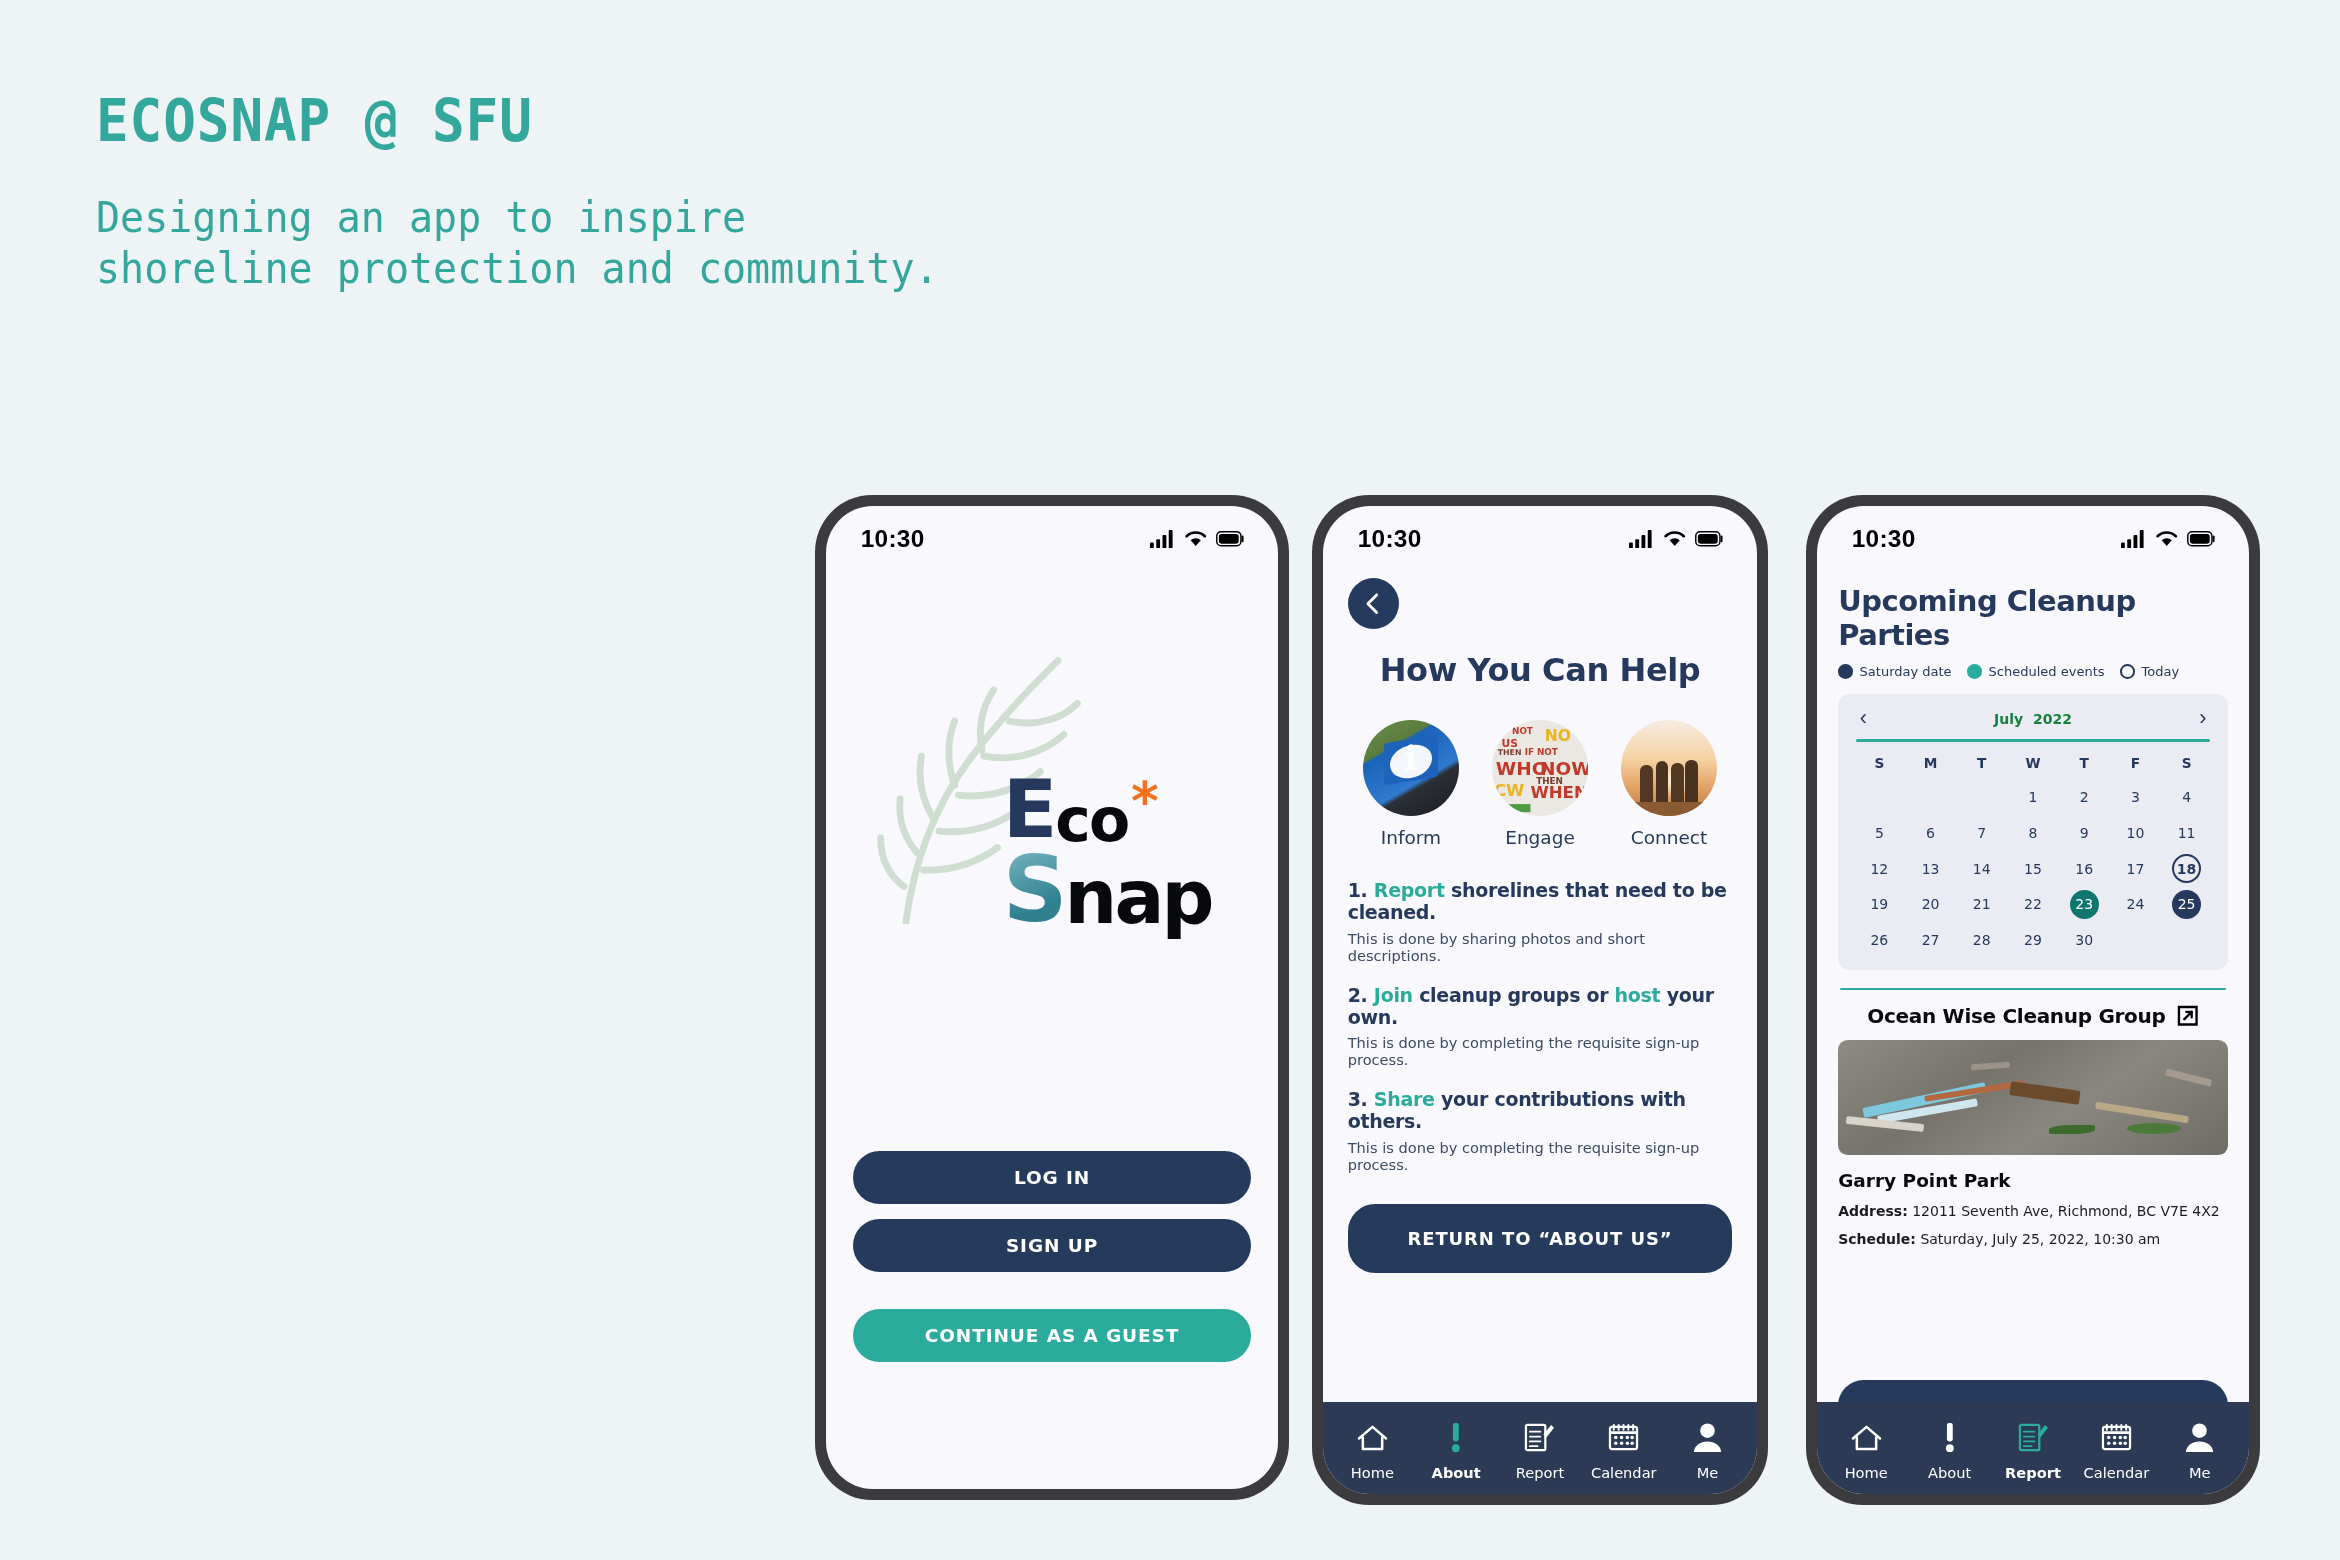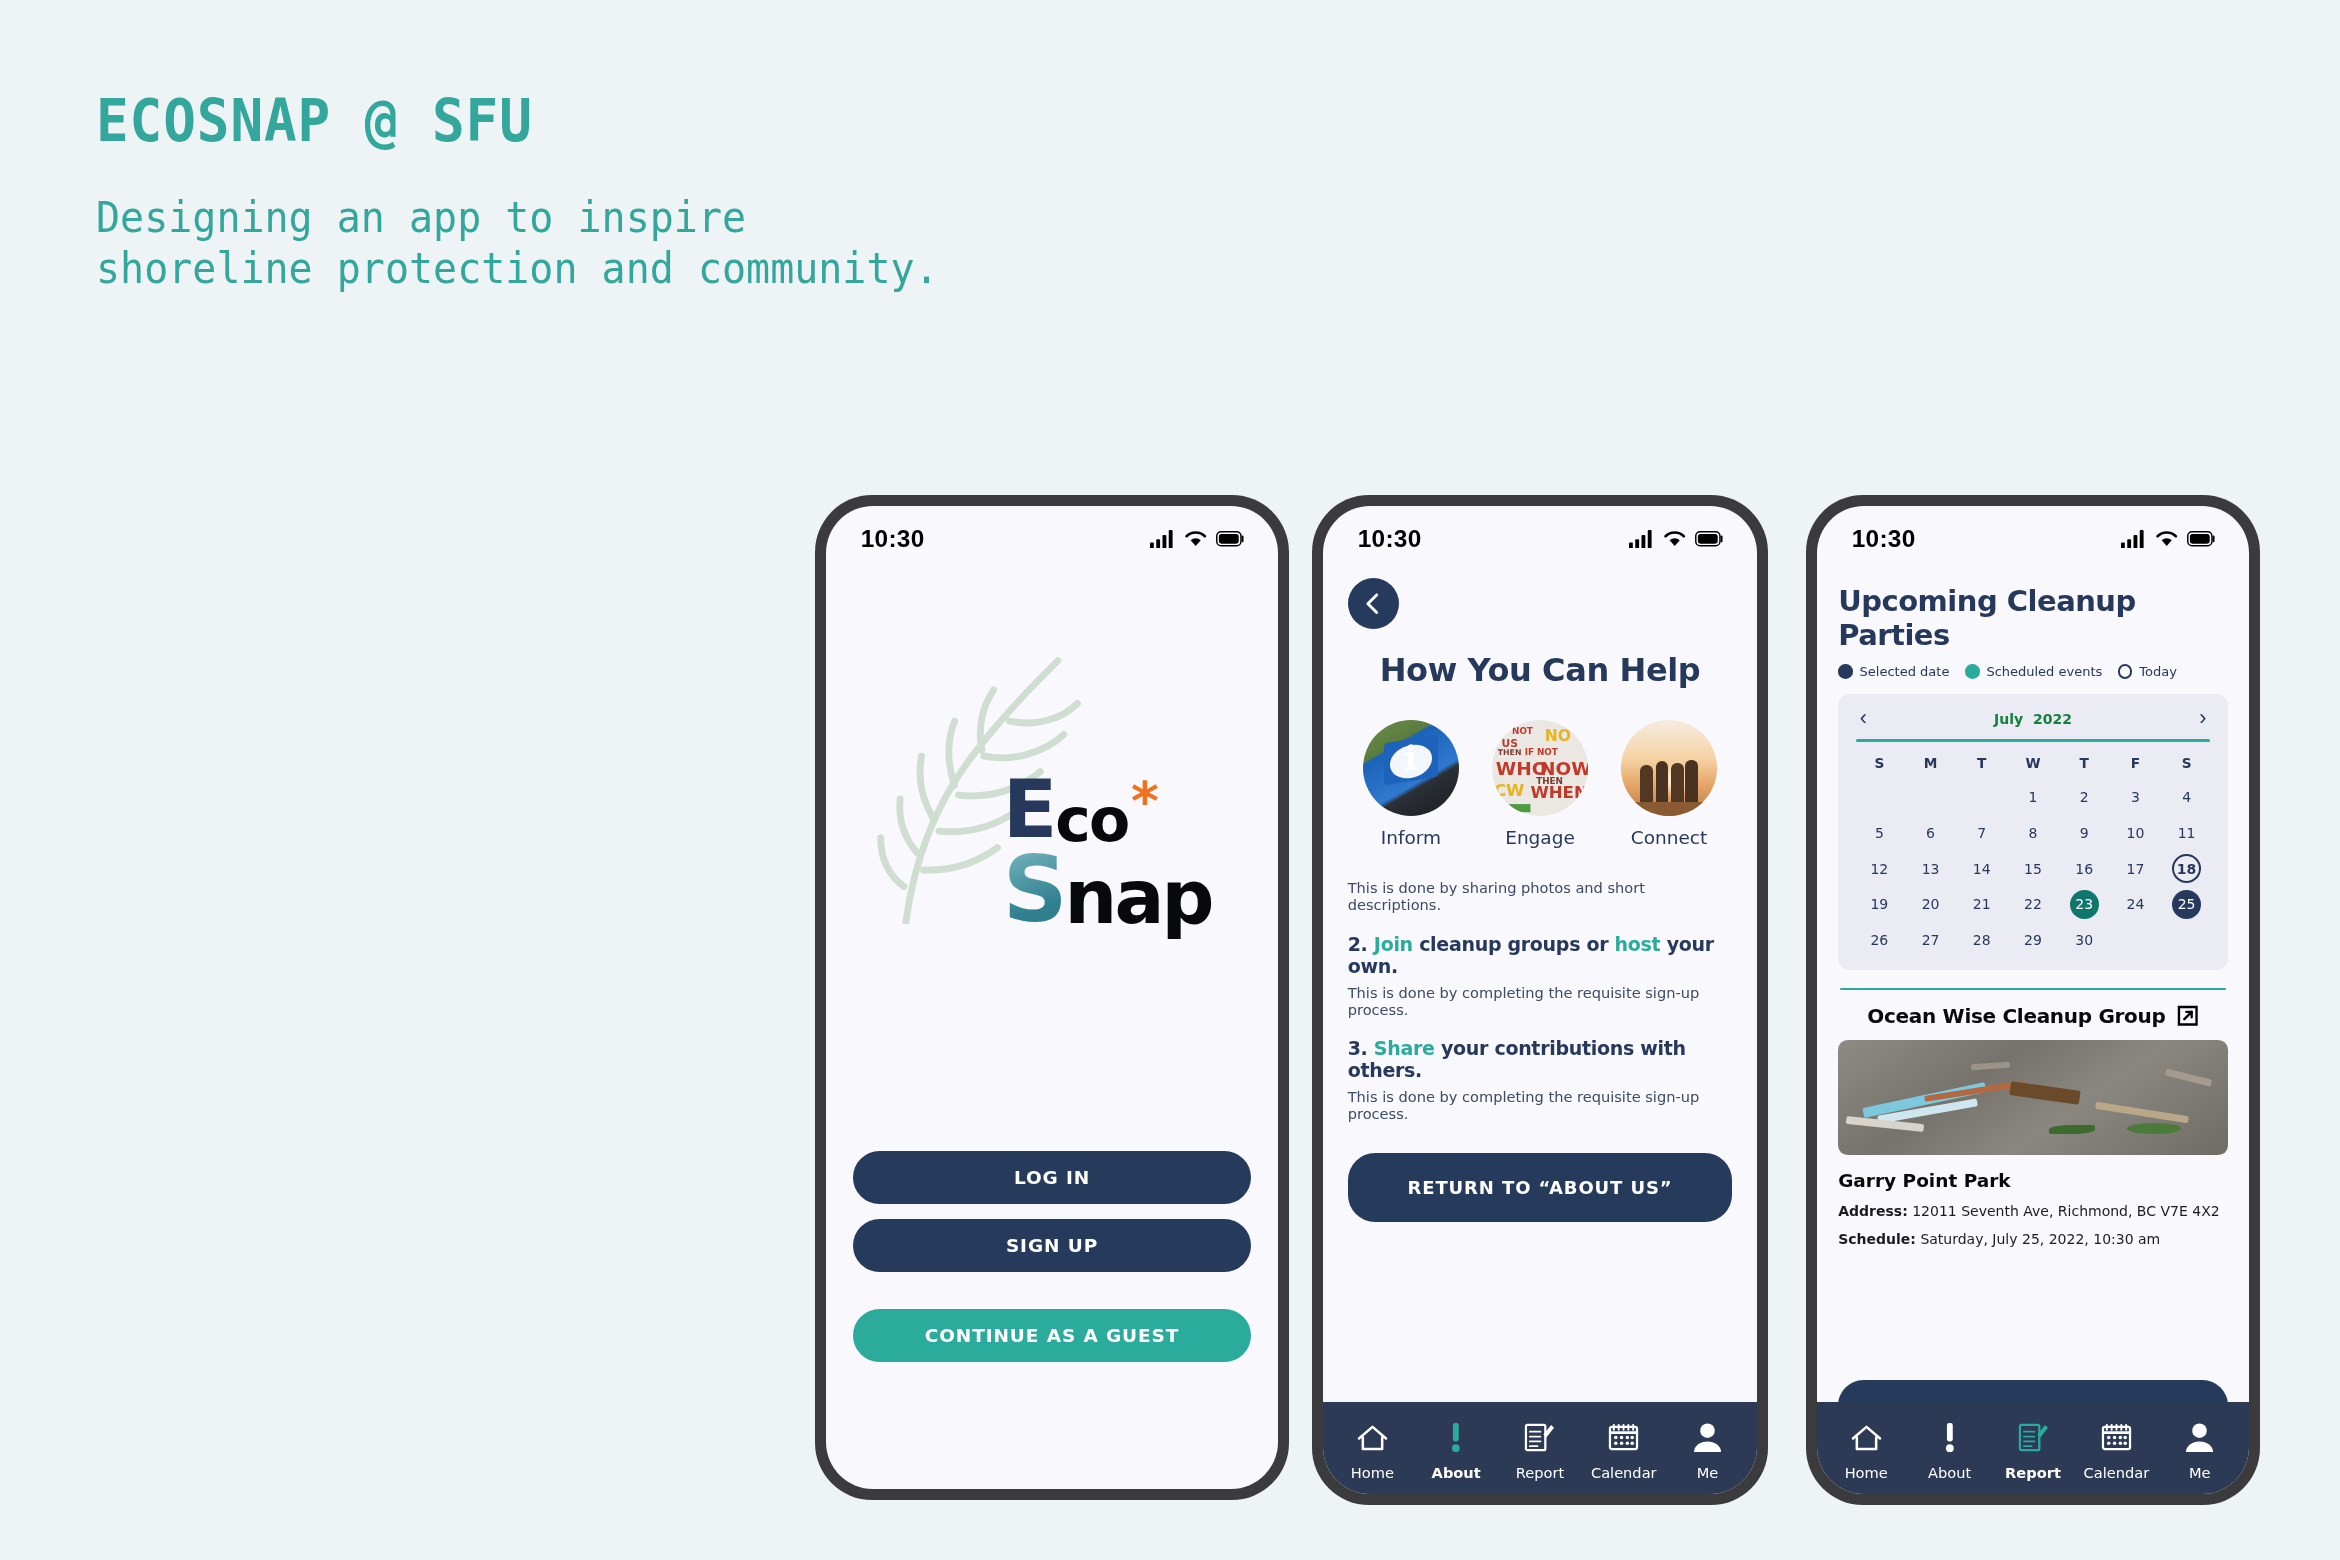--- a/index.html
+++ b/index.html
@@ -361,20 +361,21 @@
             <div style="position:absolute;left:52%;bottom:12%;width:12.7px;height:41px;background:#523823;border-radius:5.9px 5.9px 0 0;"></div>
             <div style="position:absolute;left:67%;bottom:12%;width:12.7px;height:44px;background:#4a3220;border-radius:5.9px 5.9px 0 0;"></div>
             <div style="position:absolute;left:0;bottom:0;width:100%;height:14%;background:#8a5a33;"></div>
           </div>
           <div class="circle-caption">Connect</div>
         </div>
       </div>
 
       <div class="steps">
         <div class="step">
+          <div class="step-head"><span>1.</span> <span class="kw">Report</span><span> shorelines that need to be cleaned.</span></div>
           <div class="step-desc">This is done by sharing photos and short descriptions.</div>
         </div>
         <div class="step">
           <div class="step-head"><span>2.</span> <span class="kw">Join</span><span> cleanup groups or </span><span class="kw">host</span><span> your own.</span></div>
           <div class="step-desc">This is done by completing the requisite sign-up process.</div>
         </div>
         <div class="step">
           <div class="step-head"><span>3.</span> <span class="kw">Share</span><span> your contributions with others.</span></div>
           <div class="step-desc">This is done by completing the requisite sign-up process.</div>
         </div>
@@ -470,21 +471,21 @@
         </svg>
       </div>
     </div>
 
     <div class="p3-content">
       <div class="p3-title">Upcoming Cleanup Parties</div>
 
       <div class="legend">
         <div class="legend-item">
           <span class="legend-dot" style="background:#26395c;"></span>
-          <span class="legend-label">Selected date</span>
+          <span class="legend-label">Saturday date</span>
         </div>
         <div class="legend-item">
           <span class="legend-dot" style="background:#2bab9c;"></span>
           <span class="legend-label">Scheduled events</span>
         </div>
         <div class="legend-item">
           <span class="legend-dot" style="background:transparent;border:2.3px solid #26395c;"></span>
           <span class="legend-label">Today</span>
         </div>
       </div>

